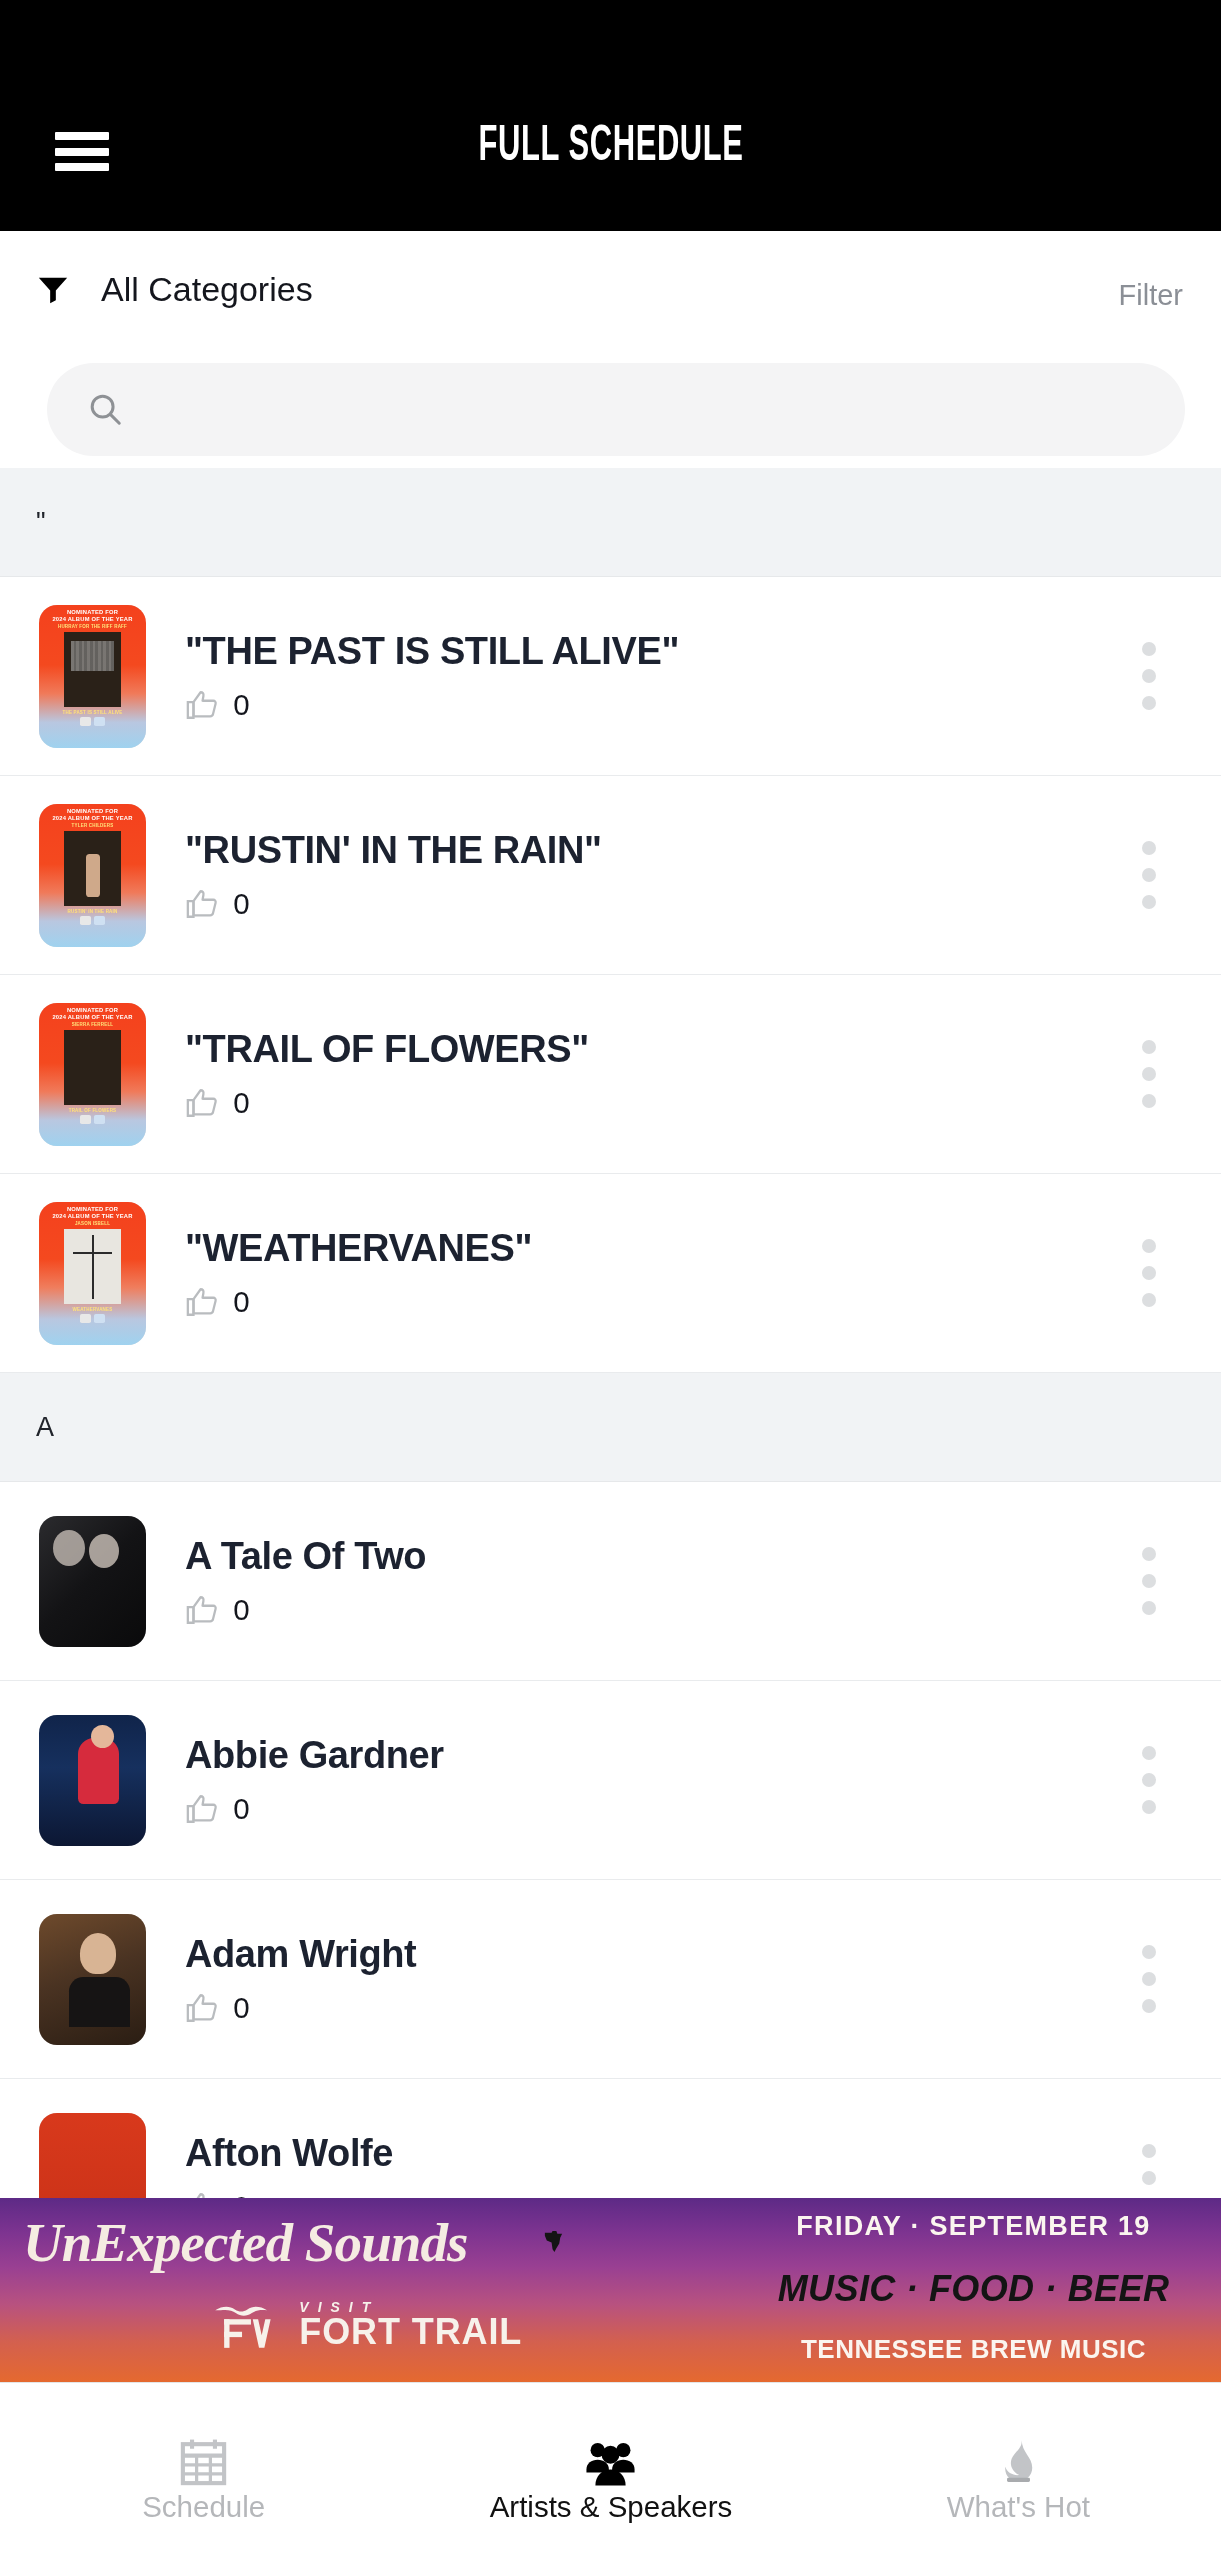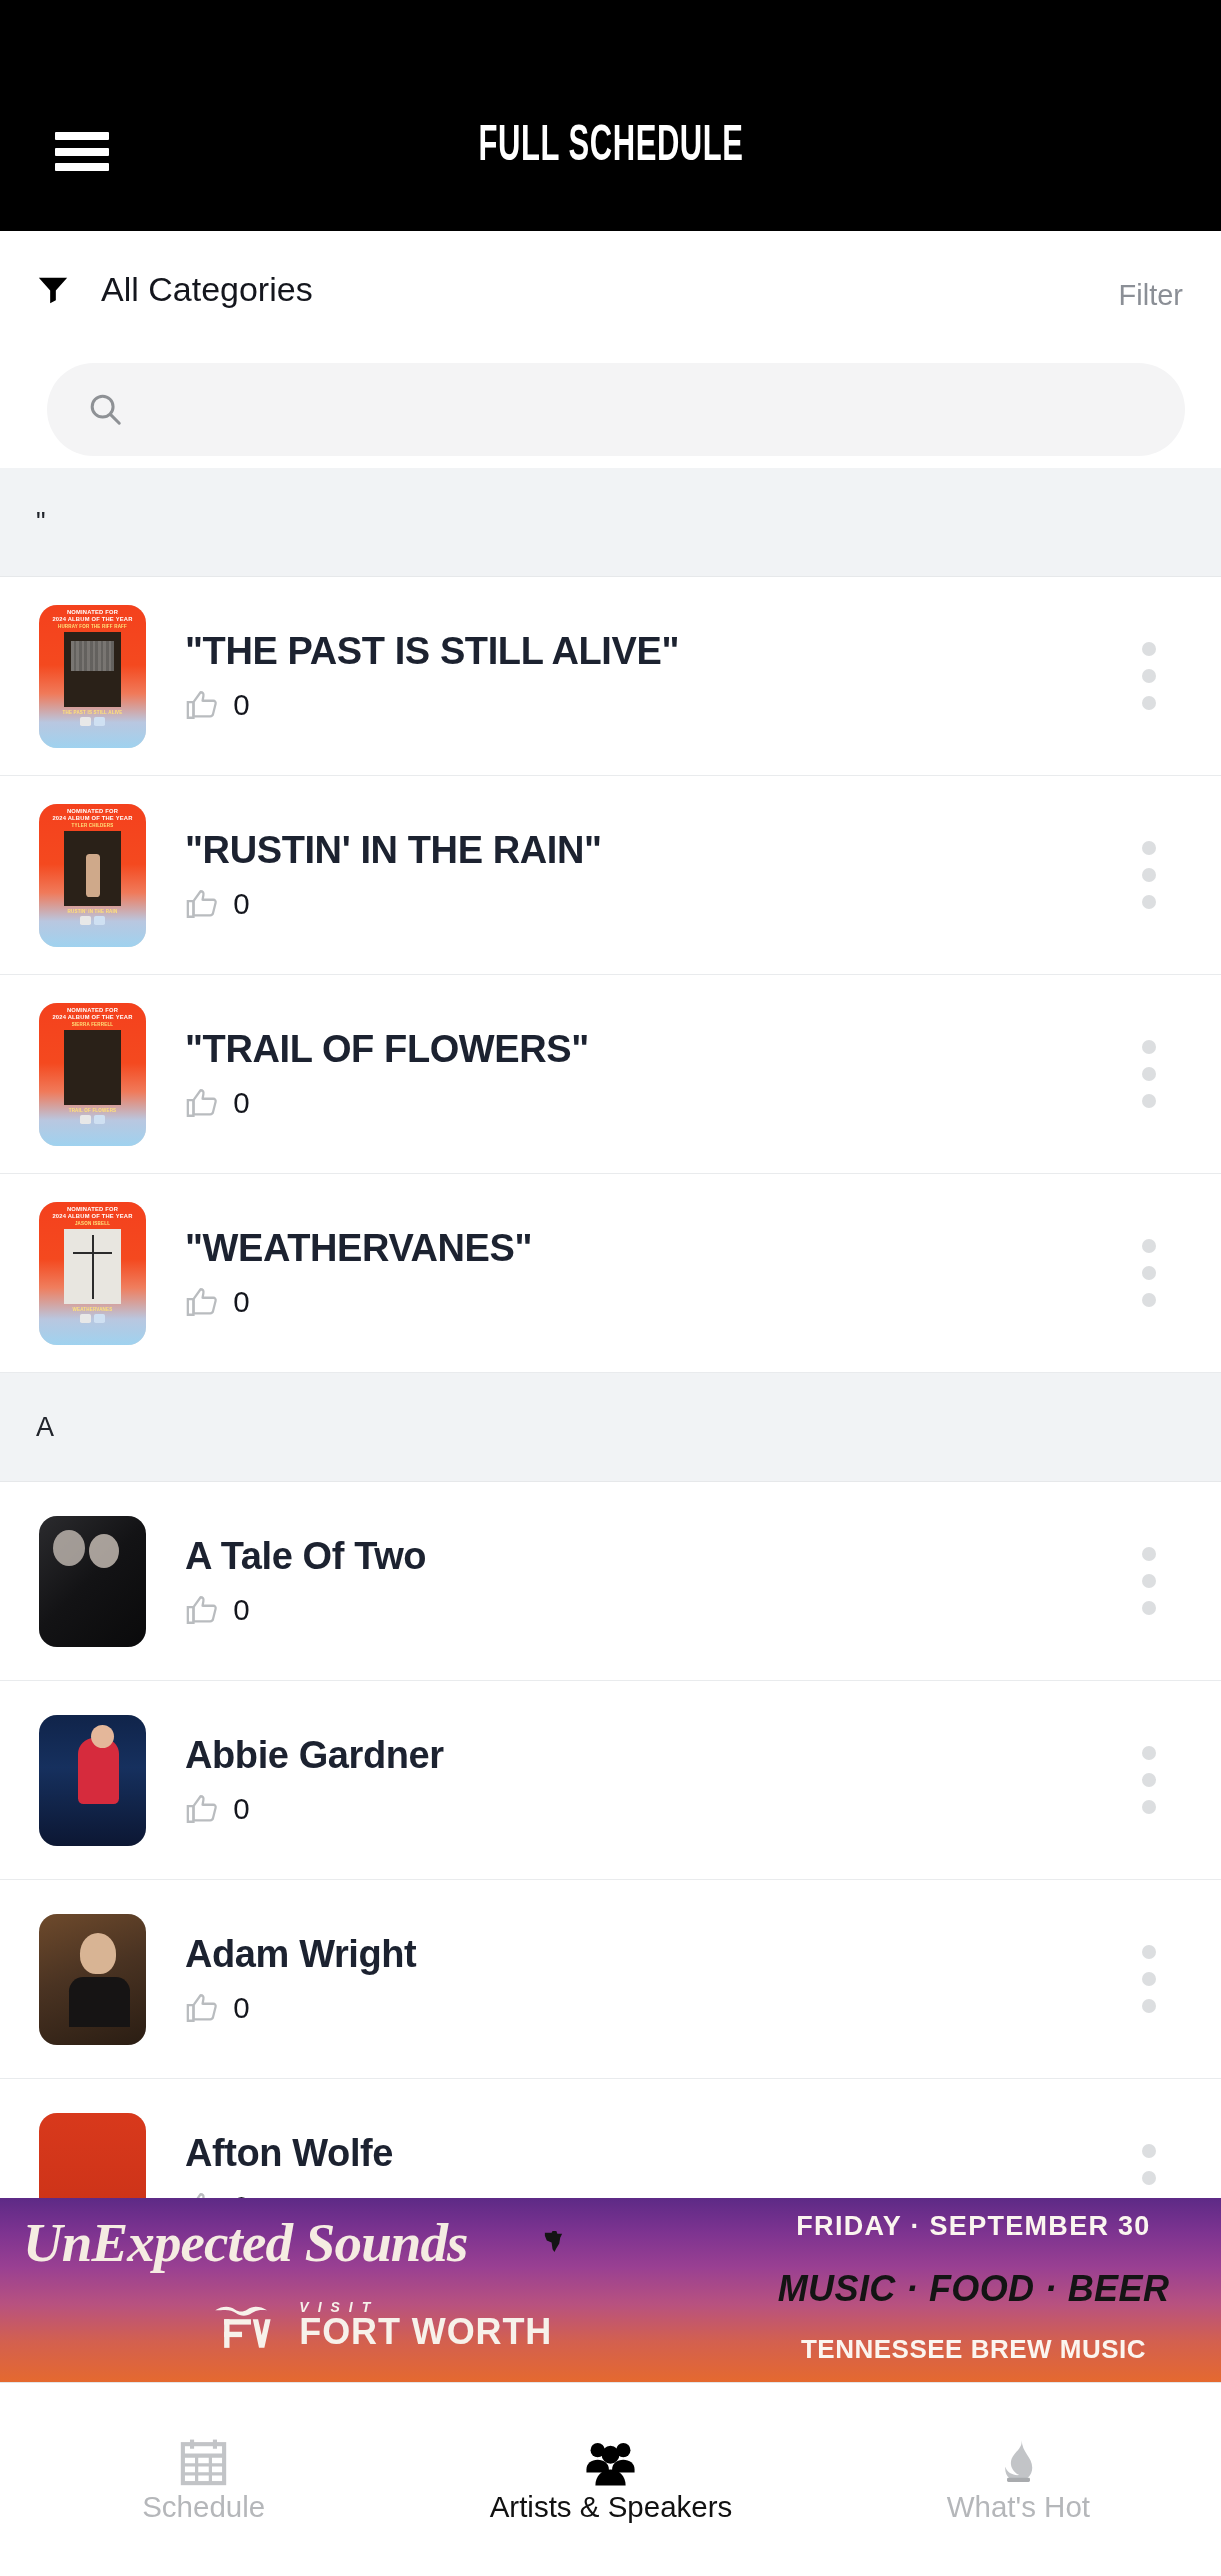--- a/index.html
+++ b/index.html
@@ -501,26 +501,26 @@
       <div class="b-fw">
         <svg class="fw-mark" viewBox="0 0 86 66">
           <path d="M8 16c8-5 16-5 22-1 5 3 9 3 14 0 6-4 14-4 22 1-7-1-13 0-17 3-6 4-12 4-18 0-4-3-10-4-17-3z" fill="#f7f1ea"></path>
           <rect x="18" y="26" width="30" height="6" fill="#f7f1ea"></rect>
           <rect x="18" y="26" width="6" height="32" fill="#f7f1ea"></rect>
           <rect x="18" y="40" width="20" height="6" fill="#f7f1ea"></rect>
           <path d="M50 26h6l4 18 4-18h6l-7 32h-6z" fill="#f7f1ea"></path>
         </svg>
         <div class="fw-words">
           <div class="fw-visit">VISIT</div>
-          <div class="fw-city">FORT WORTH</div>
+          <div class="fw-city">FORT TRAIL</div>
         </div>
       </div>
     </div>
     <div class="banner-right">
-      <div class="b-date">FRIDAY · SEPTEMBER 30</div>
+      <div class="b-date">FRIDAY · SEPTEMBER 19</div>
       <div class="b-mfb">MUSIC · FOOD · BEER</div>
       <div class="b-venue">TENNESSEE BREW MUSIC</div>
     </div>
   </div>
 
   <div class="bottomnav">
 
     <div class="navitem">
       <svg class="navicon" viewBox="0 0 24 24">
         <rect x="3" y="4" width="18" height="17" fill="none" stroke="#c2c4c7" stroke-width="1.8"></rect>

